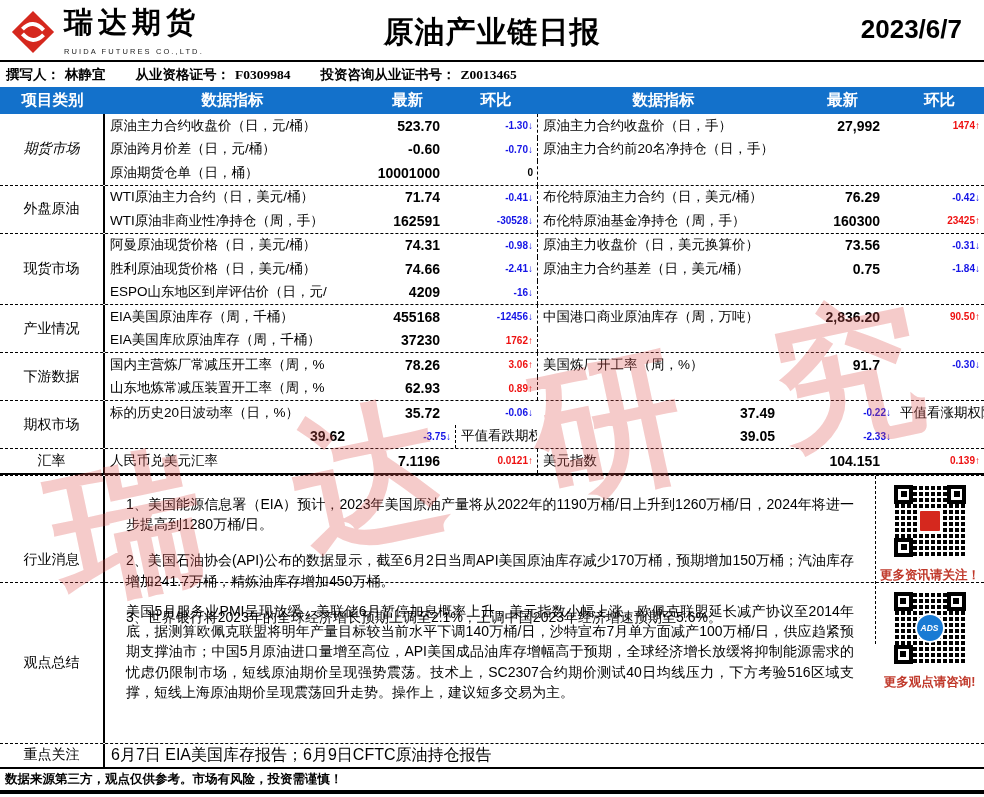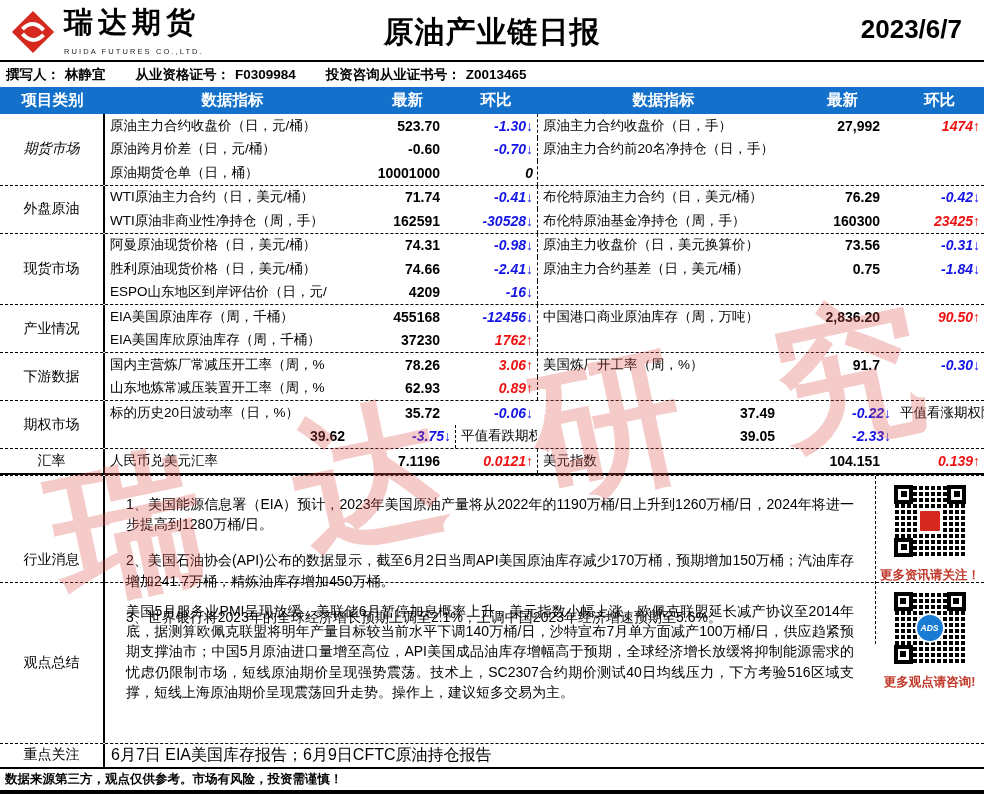--- a/index.html
+++ b/index.html
@@ -11,35 +11,35 @@
   .logo{position:absolute;left:10px;top:7px;display:flex;align-items:center;}
   .logo svg{display:block;}
   .brandtxt{margin-left:8px;}
   .brand{font-size:29px;font-weight:bold;letter-spacing:5px;line-height:30px;}
   .brandsub{font-size:7.5px;letter-spacing:2.1px;color:#222;margin-top:10px;}
   .title{position:absolute;left:50%;top:12px;transform:translateX(-50%);font-size:30px;font-weight:bold;letter-spacing:1px;}
   .date{position:absolute;right:22px;top:14px;font-size:26px;font-weight:bold;text-align:right;}
 
   
   .byline{height:25px;display:flex;align-items:center;padding-left:6px;font-size:13.5px;font-weight:bold;}
-  .byline .seg{margin-right:30px;white-space:nowrap;}
+  .byline .seg{margin-right:30px;white-space:nowrap;font-family:Liberation Serif, serif;}
   .byline .seg .v{margin-left:5px;}
 
   
   .bluebar{display:grid;grid-template-columns:105px 255px 95px 82px 253px 105px 89px;height:27px;background:var(--accent,#1371CB);color:#fff;font-weight:bold;font-size:15.5px;}
   .bluebar div{display:flex;align-items:center;justify-content:center;white-space:nowrap;overflow:hidden;}
   .group{display:grid;grid-template-columns:105px 255px 95px 82px 253px 105px 89px;grid-auto-rows:23.5px;border-top:1.5px dashed #000;}
   .group:first-child{border-top:none;}
   .group.last-group{border-bottom:2.5px solid #000;}
   .cell{display:flex;align-items:center;font-size:13.5px;white-space:nowrap;overflow:hidden;}
   .cat{justify-content:center;border-right:2.2px solid #000;font-size:14px;}
   .ind{padding-left:5px;}
   .ind2{border-left:1.5px dashed #000;}
   .val{justify-content:flex-end;font-weight:bold;padding-right:15px;font-size:14px;}
-  .chg{justify-content:flex-end;font-weight:bold;padding-right:4px;font-size:14px;font-style:italic;}
+  .chg{justify-content:flex-end;font-weight:bold;padding-right:4px;font-size:10px;}
   .up{color:var(--up,#EE1111);}
   .down{color:var(--down,#1414E6);}
   .flat{color:#000;}
 
   
   .sec{display:grid;grid-template-columns:105px 770px 109px;border-top:1.5px dashed #000;}
   .sec .cat2{display:flex;align-items:center;justify-content:center;border-right:2.2px solid #000;font-size:14px;white-space:nowrap;}
   .sec .content{padding:2px 5px 0 5px;font-size:14px;line-height:20.4px;text-align:justify;}
   .sec .content p{margin:16px;}
   .news{height:106px;}

